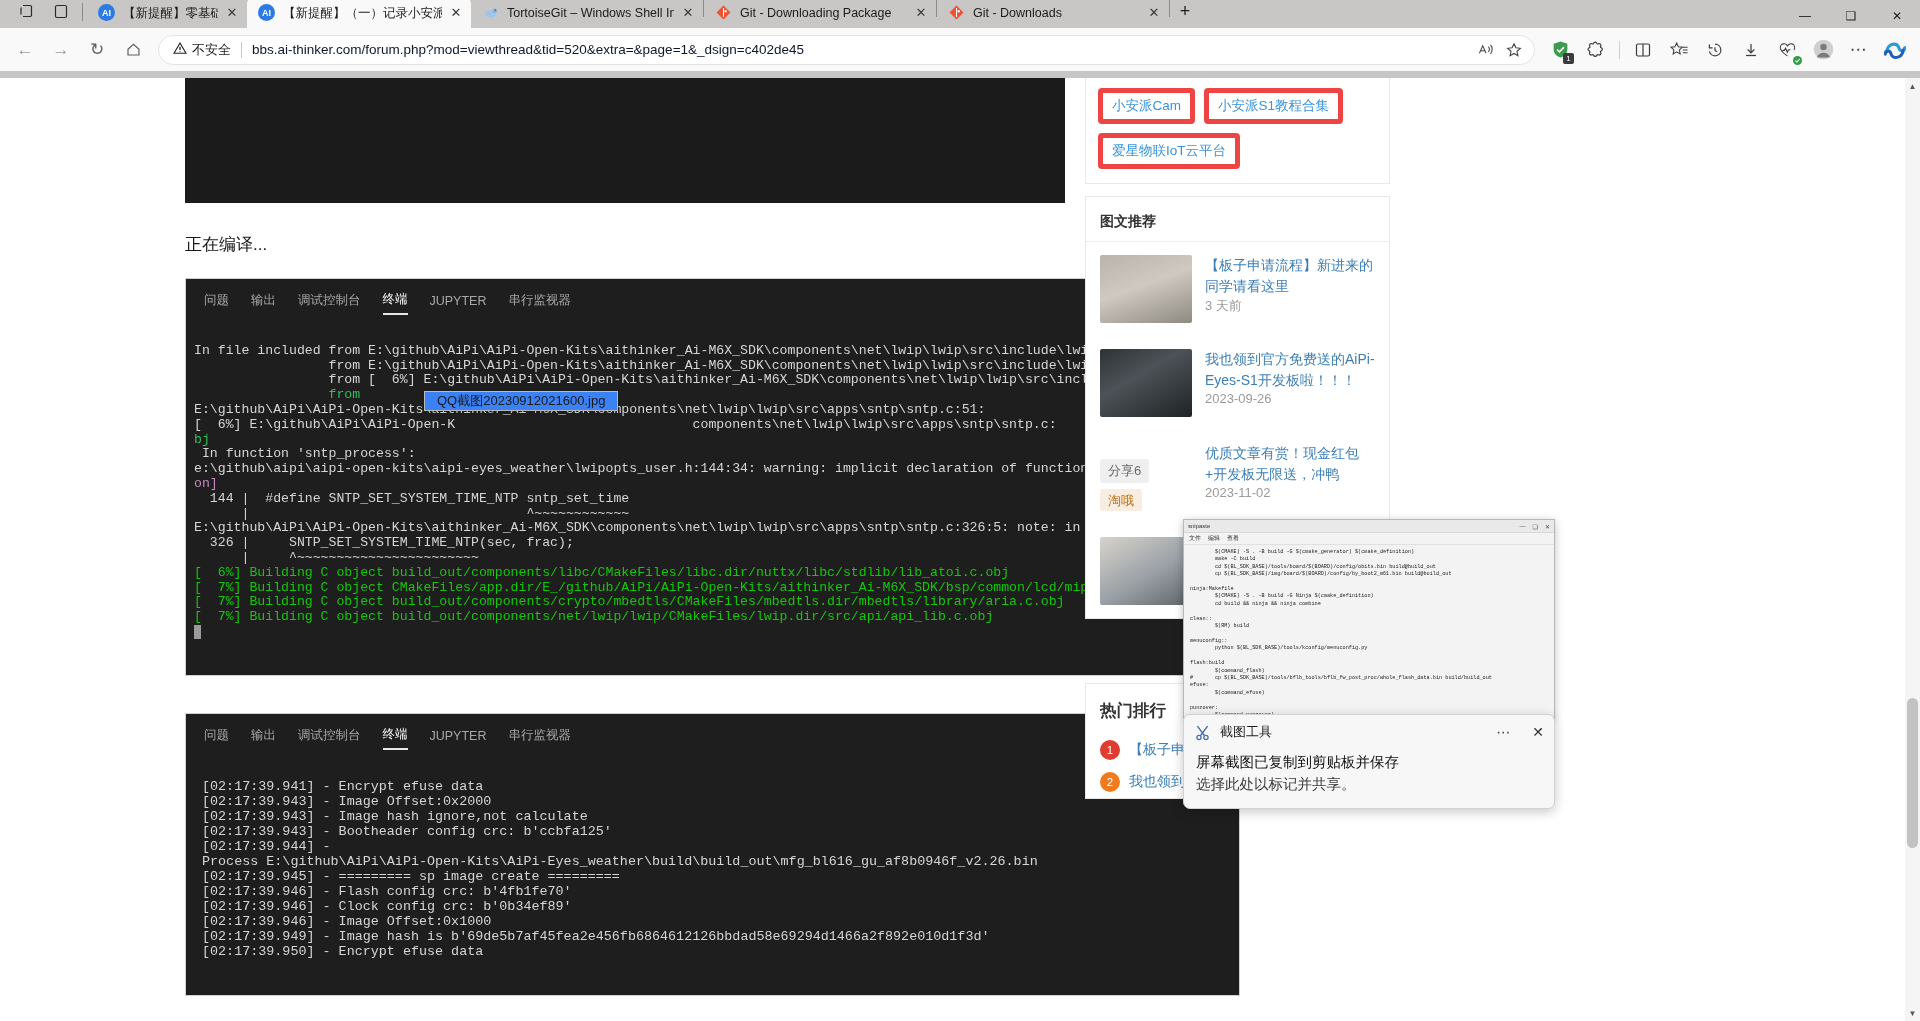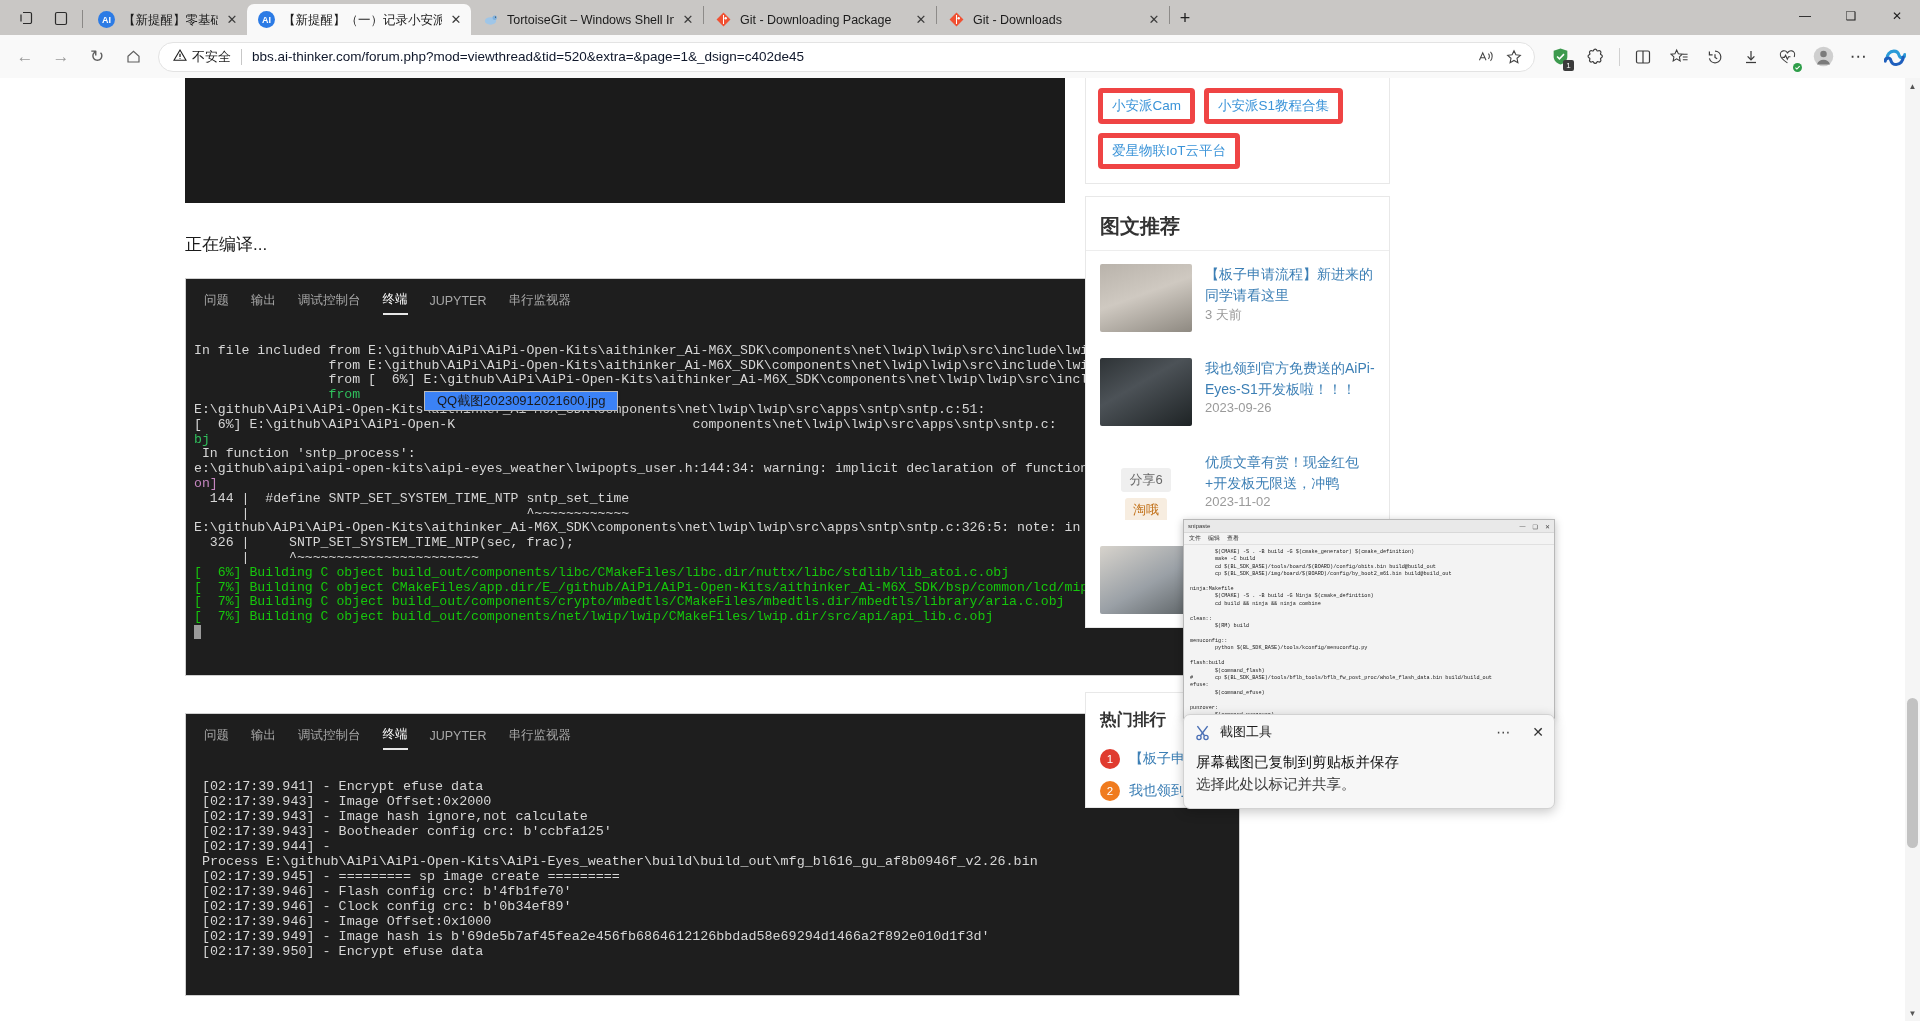--- a/index.html
+++ b/index.html
@@ -7,21 +7,21 @@
     width: 1920px; height: 1021px;
     font-family: "Liberation Sans", sans-serif;
     background: #ffffff;
     overflow: hidden;
   }
 
   
   .browser { width: 1920px; height: 1021px; position: relative; background: #c8c6c4; }
 
   .titlebar {
-    height: 35px; background: #c9c7c5;
+    height: 28px; background: #c9c7c5;
     display: flex; align-items: flex-end; padding-left: 10px;
     position: relative;
   }
   .tb-icon {
     width: 34px; height: 30px; display: flex; align-items: center; justify-content: center;
     color: #2b2b2b; font-size: 16px; margin-bottom: 2px;
   }
   .tb-sep { width: 1px; height: 18px; background: #8a8886; margin: 0 4px 7px 4px; }
 
   .tabstrip { display: flex; align-items: flex-end; height: 35px; }
@@ -138,21 +138,21 @@
 
   
   .sidebar { position: absolute; left: 1085px; top: 0; width: 305px; }
   .side-card { background: #ffffff; border: 1px solid #e8e8e8; margin-bottom: 12px; }
   .tagrow { padding: 10px 12px 14px 12px; display: flex; flex-wrap: wrap; gap: 9px; }
   .tag {
     border: 5px solid #ef4444; color: #3a93d8; border-radius: 4px;
     padding: 4px 9px; font-size: 13.5px; background: #fff; white-space: nowrap;
   }
   .side-title {
-    font-size: 20px; font-weight: bold; color: #333; padding: 16px 14px 10px 14px;
+    font-size: 14px; font-weight: bold; color: #333; padding: 16px 14px 10px 14px;
     border-bottom: 1px solid #ededed;
   }
   .rec-item { display: flex; gap: 13px; padding: 13px 14px; }
   .rec-thumb { width: 92px; height: 68px; flex: 0 0 92px; border-radius: 2px; overflow: hidden; position: relative; }
   .th1 { background: linear-gradient(160deg,#b9b3ab 0%,#cfc9c1 45%,#8e8981 100%); }
   .th2 { background: linear-gradient(150deg,#2e3336 0%,#4c5257 40%,#1e2325 100%); }
   .th3 { background: linear-gradient(150deg,#d7d3cc 0%,#9aa0a6 55%,#5d6366 100%); }
   .rec-txt { flex: 1 1 auto; min-width: 0; }
   .rec-title { font-size: 14px; color: #3c7fb5; line-height: 21px; }
   .rec-date { font-size: 13px; color: #9a9a9a; }
@@ -452,21 +452,21 @@
 
             <div class="rec-item">
               <div class="rec-thumb th2"></div>
               <div class="rec-txt">
                 <div class="rec-title">我也领到官方免费送的AiPi-Eyes-S1开发板啦！！！</div>
                 <div class="rec-date">2023-09-26</div>
               </div>
             </div>
 
             <div class="rec-item">
-              <div class="rec-thumb" style="background:transparent;display:flex;flex-direction:column;gap:6px;align-items:center;padding-top:16px;">
+              <div class="rec-thumb" style="background:transparent;display:flex;flex-direction:column;gap:6px;align-items:flex-start;padding-top:16px;">
                 <span class="badge-pill">分享6</span>
                 <span class="badge-pill orange">淘哦</span>
               </div>
               <div class="rec-txt">
                 <div class="rec-title">优质文章有赏！现金红包+开发板无限送，冲鸭</div>
                 <div class="rec-date">2023-11-02</div>
               </div>
             </div>
 
             <div class="rec-item">

